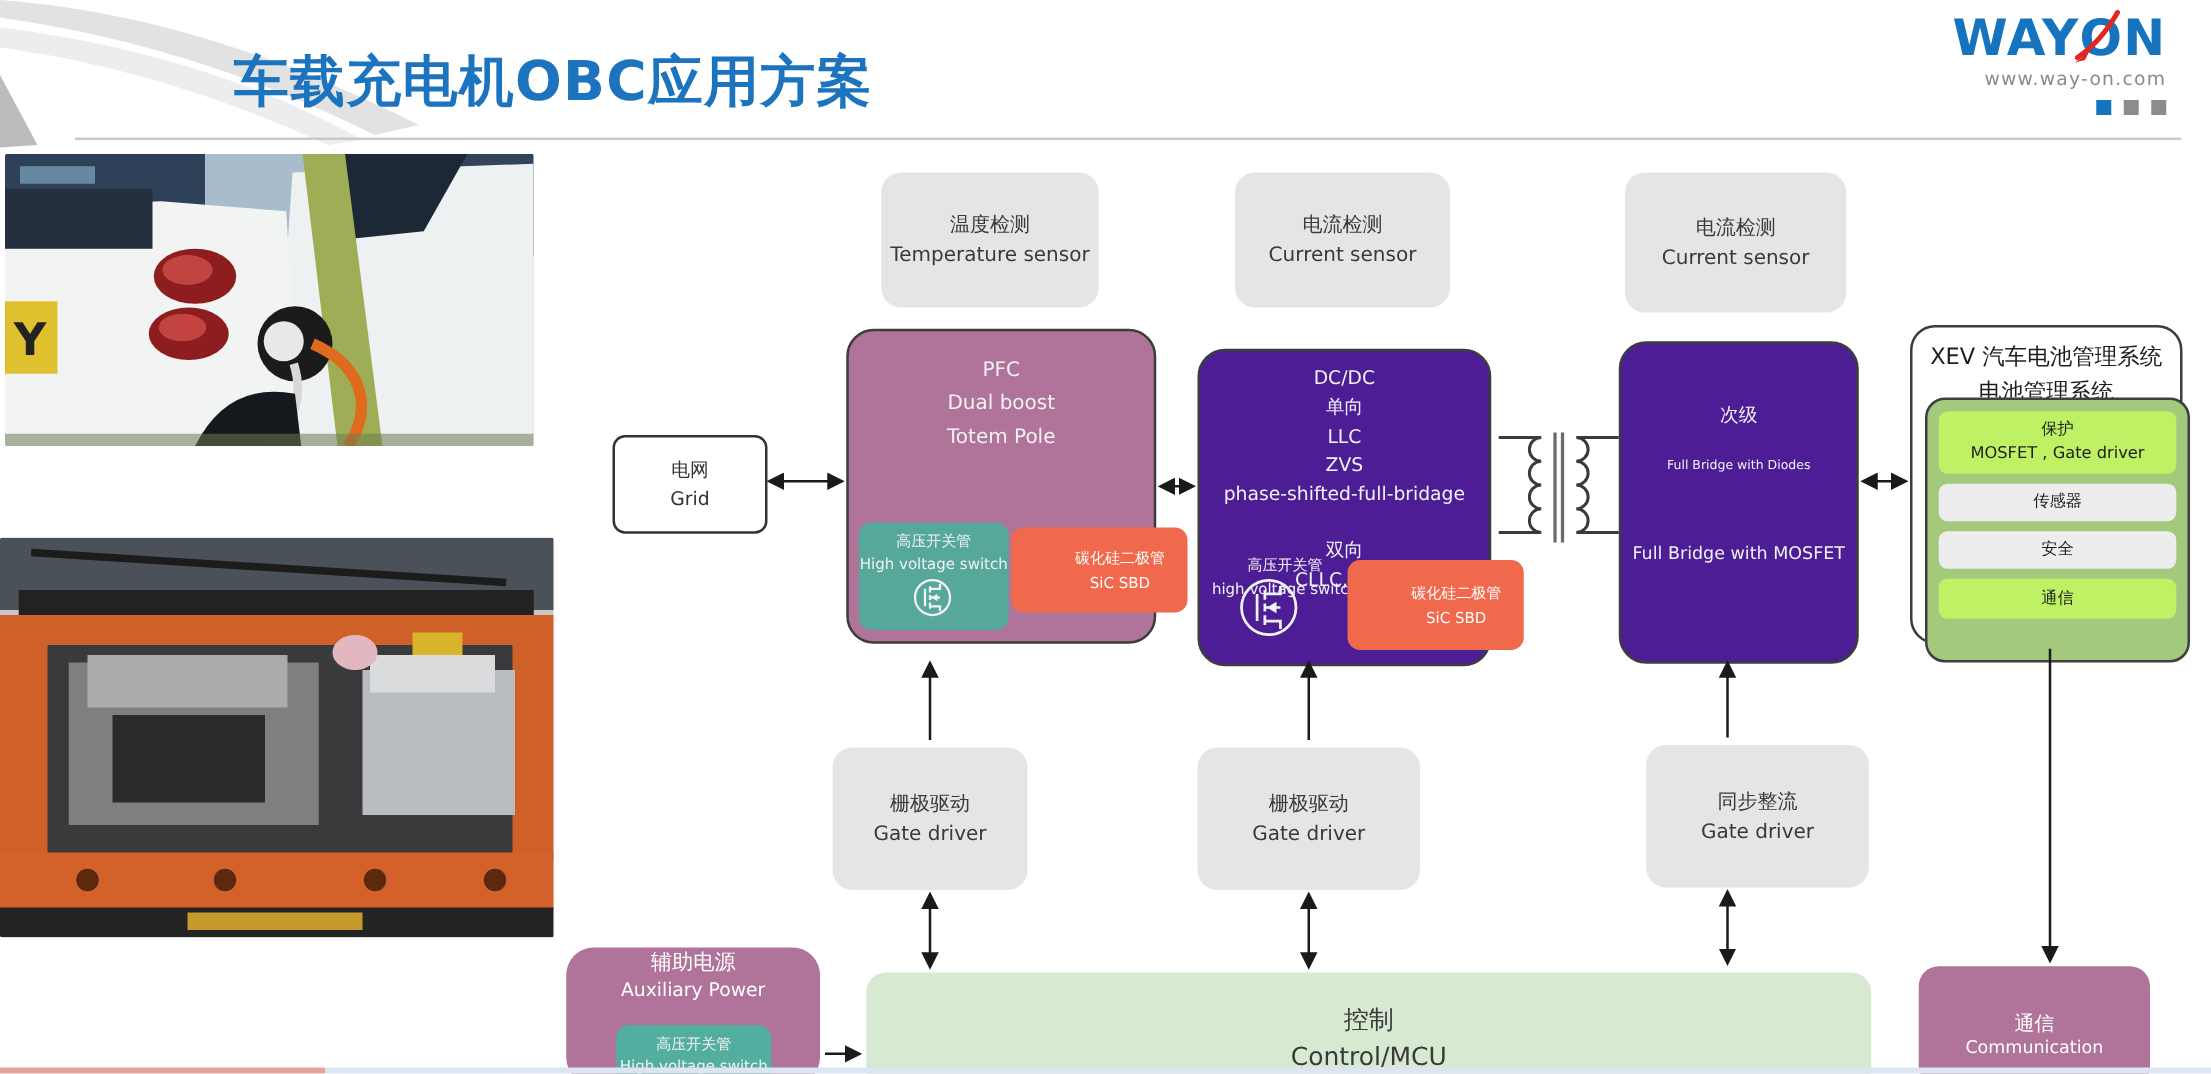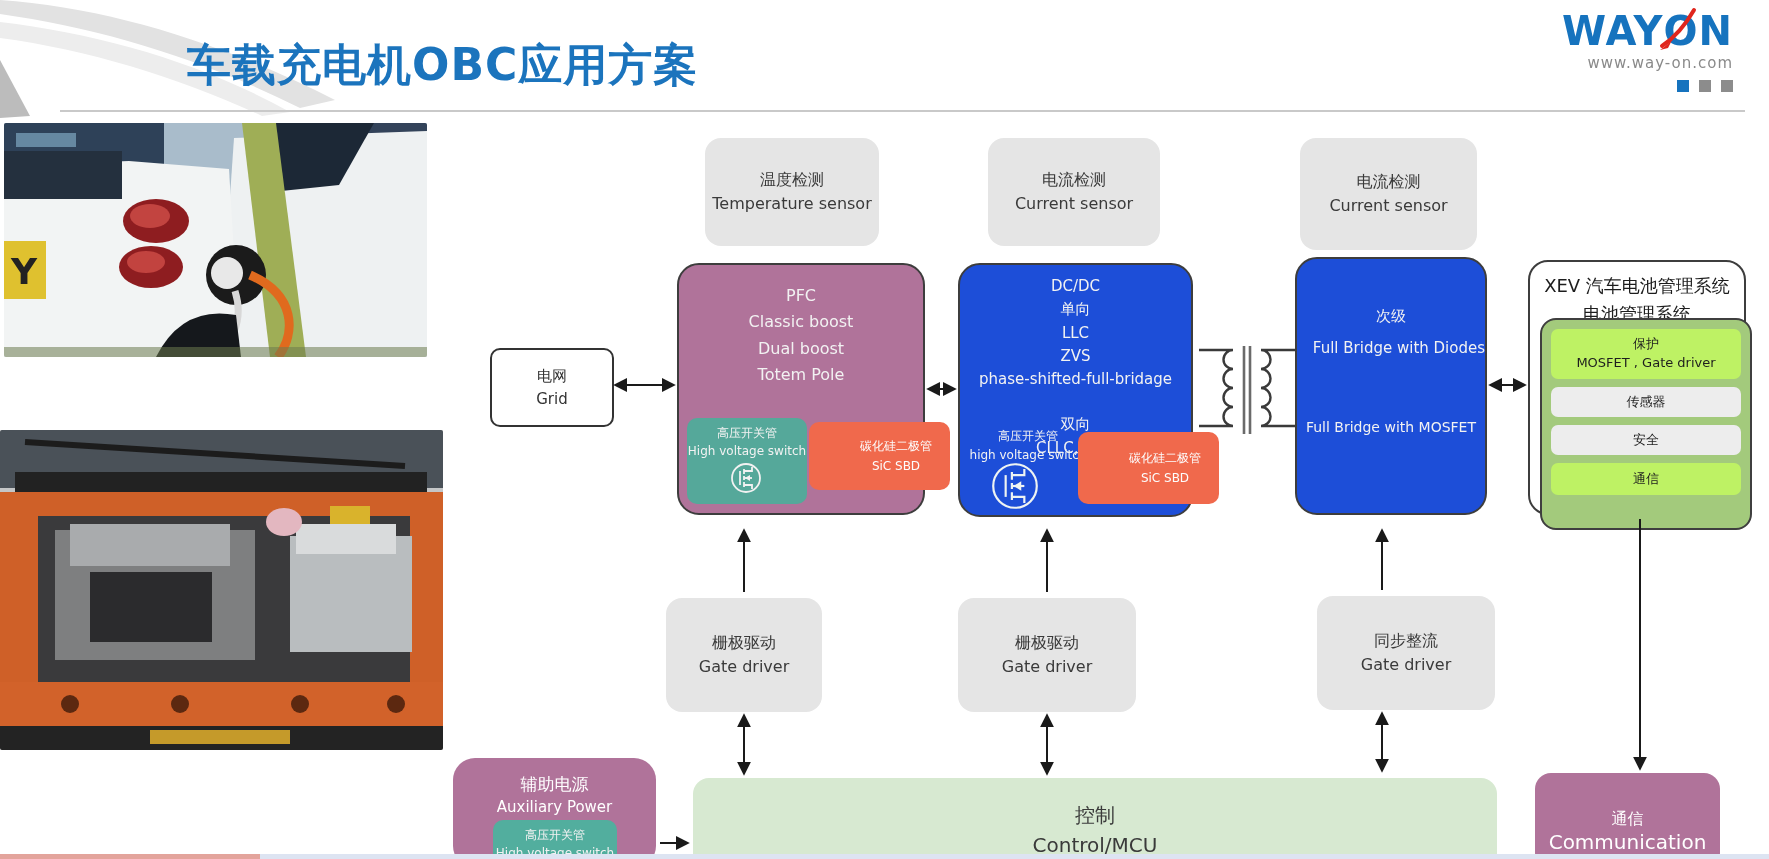--- a/index.html
+++ b/index.html
@@ -14,21 +14,21 @@
   .logo-o{position:relative;display:inline-block;}
   .logo-o svg{position:absolute;left:-6px;top:-6px;}
   .logo-url{font-size:15px;color:#8a8a8a;letter-spacing:1px;margin-top:2px;}
   .logo-squares{margin-top:8px;display:flex;justify-content:flex-end;gap:10px;}
   .sq{width:12px;height:12px;}
   
   .gray-box{background:#e5e5e5;border-radius:16px;color:#3a3a3a;text-align:center;
             display:flex;flex-direction:column;justify-content:center;line-height:1.5;font-size:16px;}
   .block{border-radius:22px;border:2px solid #3d3d3d;color:#f2f2f2;text-align:center;}
   .purple{background:#b0739a;}
-  .teal{background:#1d4ed8;}
+  .teal{background:#4c1d95;margin-top:16px;}
   .block .lines{margin-top:18px;font-size:16px;line-height:1.65;}
   .sub-teal{position:absolute;background:#4fa193;border-radius:10px;color:#f2f2f2;font-size:12px;line-height:1.5;text-align:center;padding-top:6px;}
   .pfc .sub-teal{background:#55a89a;}
   .sub-orange{position:absolute;background:#f0694c;border-radius:10px;color:#fdfdfd;font-size:12px;line-height:1.7;text-align:center;display:flex;flex-direction:column;justify-content:center;padding-left:33px;}
   .whitebox{background:#fff;border:2px solid #333;border-radius:10px;color:#333;text-align:center;
             display:flex;flex-direction:column;justify-content:center;font-size:15px;line-height:1.5;}
   
   .bms{background:#fff;border:2px solid #3d3d3d;border-radius:20px;color:#1d1d1d;text-align:center;}
   .bms-title{margin-top:10px;font-size:18px;line-height:1.55;}
   .bms-green{position:absolute;left:10px;top:56px;width:190px;height:190px;background:#a3ca7c;border:2px solid #3f3f3f;border-radius:16px;padding:9px 9px;box-sizing:content-box;}
@@ -131,21 +131,20 @@
   </div>
 
   <div class="abs whitebox" style="left:490px;top:348px;width:120px;height:75px;">
     <div>电网</div>
     <div>Grid</div>
   </div>
 
   <div class="abs block purple pfc" style="left:677px;top:263px;width:248px;height:252px;box-sizing:border-box;">
     <div class="lines">
       <div>PFC</div>
-      <div>Classic boost</div>
       <div>Dual boost</div>
       <div>Totem Pole</div>
     </div>
     <div class="sub-teal" style="left:8px;top:153px;width:120px;height:80px;">
       <div>高压开关管</div>
       <div>High voltage switch</div>
     </div>
     <div class="sub-orange" style="left:130px;top:157px;width:108px;height:68px;">
       <div>碳化硅二极管</div>
       <div>SiC SBD</div>
@@ -202,21 +201,21 @@
       <path d="M98,10 H64 A9.5,9.5 0 0 1 64,29 A9.5,9.5 0 0 1 64,48 A9.5,9.5 0 0 1 64,67 A9.5,9.5 0 0 1 64,86 H98"></path>
     </g>
     <g stroke="#6a6a6a" stroke-width="2.6">
       <path d="M47,6 V94"></path>
         <path d="M53,6 V94"></path>
     </g>
   </svg>
 
   <div class="abs block teal" style="left:1295px;top:257px;width:192px;height:258px;box-sizing:border-box;">
     <div class="abs" style="left:0;top:48px;width:100%;font-size:15px;">次级</div>
-    <div class="abs" style="left:0;top:80px;width:100%;font-size:15px;text-align:right;">Full Bridge with Diodes</div>
+    <div class="abs" style="left:0;top:92px;width:100%;font-size:10px;">Full Bridge with Diodes</div>
     <div class="abs" style="left:0;top:160px;width:100%;font-size:14px;">Full Bridge with MOSFET</div>
   </div>
 
   <div class="abs bms" style="left:1528px;top:260px;width:218px;height:255px;box-sizing:border-box;">
     <div class="bms-title">
       <div>XEV 汽车电池管理系统</div>
       <div>电池管理系统</div>
     </div>
     <div class="bms-green">
       <div class="bms-row row-green" style="height:50px;">
@@ -242,36 +241,36 @@
   <div class="abs gray-box" style="left:958px;top:598px;width:178px;height:114px;">
     <div>栅极驱动</div>
     <div>Gate driver</div>
   </div>
   <div class="abs gray-box" style="left:1293px;top:596px;width:178px;height:114px;margin-left:24px;">
     <div>同步整流</div>
     <div>Gate driver</div>
   </div>
 
   <div class="abs purple" style="left:453px;top:758px;width:203px;height:110px;border-radius:22px;">
-    <div class="aux-label" style="margin-top:15px;font-size:17px;">辅助电源</div>
+    <div class="aux-label" style="margin-top:0;font-size:17px;">辅助电源</div>
     <div class="aux-label" style="margin-top:2px;font-size:15px;">Auxiliary Power</div>
     <div class="sub-teal" style="left:40px;top:62px;width:124px;height:46px;background:#52ae9e;">
       <div>高压开关管</div>
       <div>High voltage switch</div>
     </div>
   </div>
 
   <div class="abs ctl" style="left:693px;top:778px;width:804px;height:92px;padding-top:22px;box-sizing:border-box;">
     <div>控制</div>
     <div>Control/MCU</div>
   </div>
 
   <div class="abs purple" style="left:1535px;top:773px;width:185px;height:96px;border-radius:16px;color:#fff;text-align:center;">
     <div style="margin-top:36px;font-size:16px;">通信</div>
-    <div style="font-size:20px;">Communication</div>
+    <div style="font-size:14px;">Communication</div>
   </div>
 
   <svg class="abs" style="left:0;top:0;pointer-events:none;" width="1769" height="859" viewBox="0 0 1769 859">
     <defs>
       <marker id="ah" viewBox="0 0 10 10" refX="8" refY="5" markerWidth="7" markerHeight="7" orient="auto-start-reverse">
         <path d="M0,0 L10,5 L0,10 Z" fill="#1a1a1a"></path>
       </marker>
     </defs>
     <g stroke="#1a1a1a" stroke-width="2" fill="none">
       <path d="M616,385 H673" marker-start="url(#ah)" marker-end="url(#ah)"></path>

